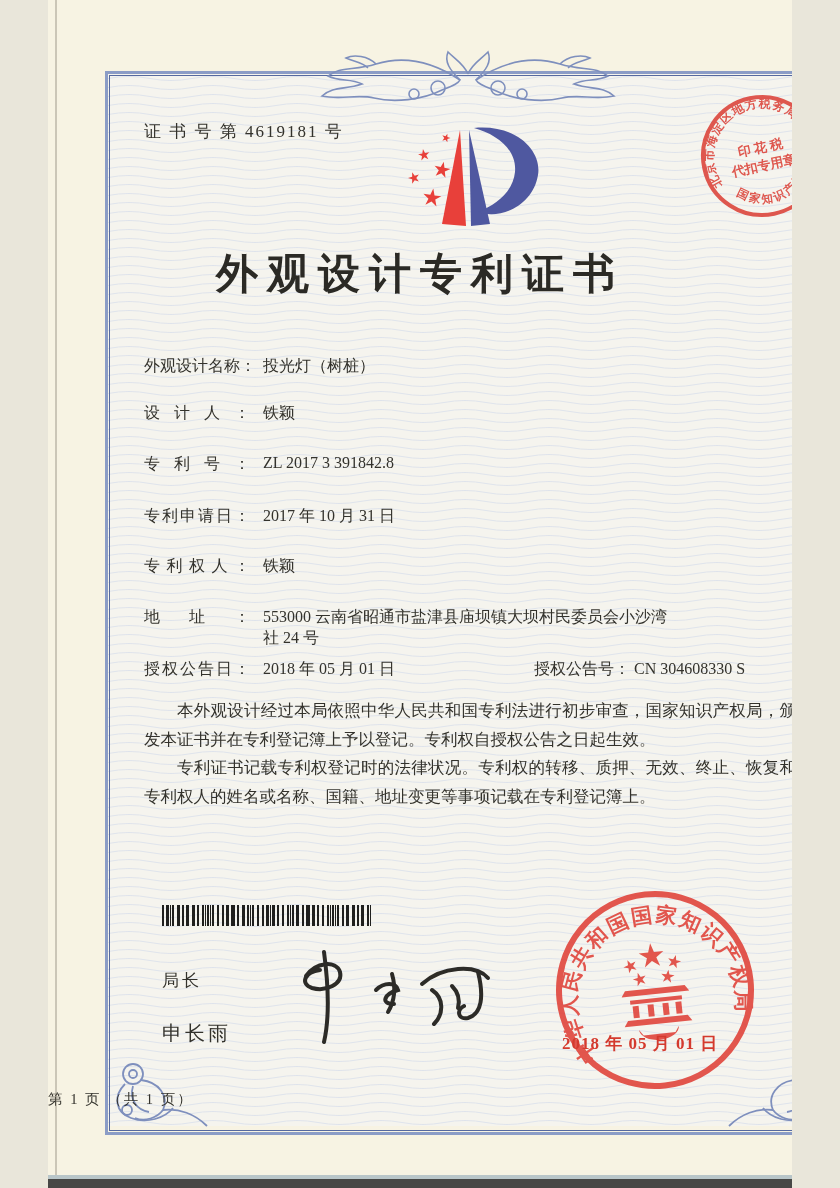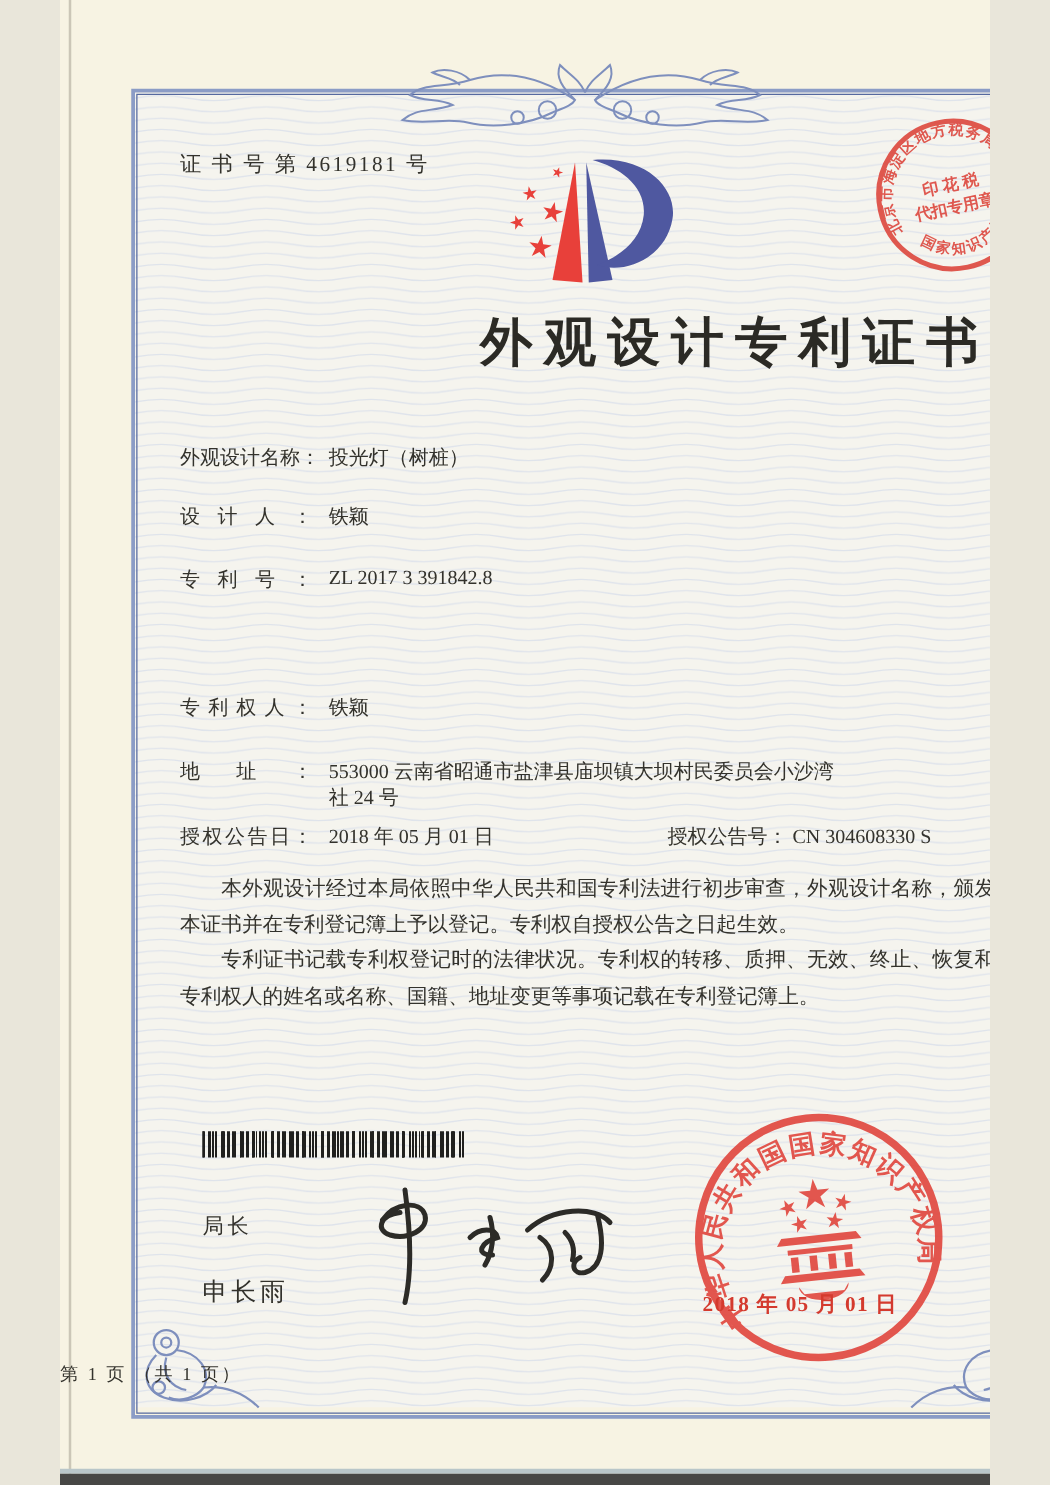--- a/index.html
+++ b/index.html
@@ -10,21 +10,21 @@
   .scan-edge-left{position:absolute;left:7px;top:0;width:2px;height:100%;background:rgba(120,115,100,.35);}
   .scan-edge-bottom{position:absolute;left:0;bottom:0;width:100%;height:9px;background:#474745;}
   .scan-strip{position:absolute;left:0;bottom:9px;width:100%;height:4px;background:#b9c6c9;}
   
   .frame{position:absolute;left:57px;top:71px;width:723px;height:1058px;border:3px solid #8b9cc6;}
   .frame-inner{position:absolute;inset:1px;border:1px solid #56699f;}
   .waves{position:absolute;left:60px;top:74px;width:717px;height:1052px;}
   
   .cert-no{position:absolute;left:96px;top:120px;font-size:17px;letter-spacing:2px;}
   .logo{position:absolute;left:338px;top:122px;}
-  .title{position:absolute;left:0;top:246px;width:100%;text-align:right;
+  .title{position:absolute;left:0;top:246px;width:100%;text-align:center;
          font-size:42px;font-weight:bold;letter-spacing:9px;color:#2b2a25;}
   .frow{position:absolute;left:96px;font-size:16px;white-space:nowrap;}
   .flabel{display:inline-block;width:106px;text-align:justify;text-align-last:justify;vertical-align:top;}
   .fvalue{display:inline-block;margin-left:9px;vertical-align:top;}
   .fvalue.wrap{white-space:normal;width:412px;}
   .grant-right{position:absolute;left:390px;top:0;}
   .paras{position:absolute;left:96px;top:697px;width:652px;font-size:16.5px;line-height:28.7px;text-align:justify;}
   .paras p{margin:0;text-indent:2em;}
   .barcode{position:absolute;left:114px;top:905px;width:210px;height:21px;
     background:
@@ -149,39 +149,43 @@
     <span class="fvalue">投光灯（树桩）</span>
   </div>
   <div class="frow" style="top:403px">
     <span class="flabel">设计人：</span>
     <span class="fvalue">铁颖</span>
   </div>
   <div class="frow" style="top:454px">
     <span class="flabel">专利号：</span>
     <span class="fvalue">ZL 2017 3 391842.8</span>
   </div>
+  <div class="frow" style="top:506px">
+    <span class="flabel">专利申请日：</span>
+    <span class="fvalue">2017 年 10 月 31 日</span>
+  </div>
   <div class="frow" style="top:556px">
     <span class="flabel">专利权人：</span>
     <span class="fvalue">铁颖</span>
   </div>
   <div class="frow" style="top:607px">
     <span class="flabel">地址：</span>
     <span class="fvalue wrap">553000 云南省昭通市盐津县庙坝镇大坝村民委员会小沙湾社 24 号</span>
   </div>
   <div class="frow" style="top:659px;width:652px">
     <span class="flabel">授权公告日：</span>
     <span class="fvalue">2018 年 05 月 01 日</span>
     <span class="grant-right">
       <span>授权公告号：</span>
       <span>CN 304608330 S</span>
     </span>
   </div>
 
   <div class="paras">
-    <p>本外观设计经过本局依照中华人民共和国专利法进行初步审查，外观设计名称，颁发本证书并在专利登记簿上予以登记。专利权自授权公告之日起生效。</p>
+    <p>本外观设计经过本局依照中华人民共和国专利法进行初步审查，国家知识产权局，颁发本证书并在专利登记簿上予以登记。专利权自授权公告之日起生效。</p>
     <p>专利证书记载专利权登记时的法律状况。专利权的转移、质押、无效、终止、恢复和专利权人的姓名或名称、国籍、地址变更等事项记载在专利登记簿上。</p>
   </div>
 
   <div class="barcode"></div>
 
   <div class="sig-title">局长</div>
   <div class="sig-name">申长雨</div>
   <svg class="signature-svg" width="212" height="112" viewBox="0 0 212 112">
     <g fill="none" stroke="#2c2b27" stroke-width="4" stroke-linecap="round">
       <path d="M26 38 C36 24 56 22 60 34 C63 46 46 54 32 50 C20 46 24 34 40 32"></path>

